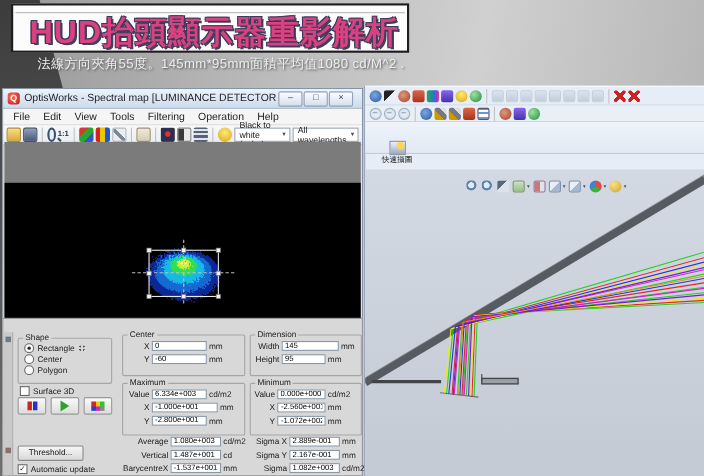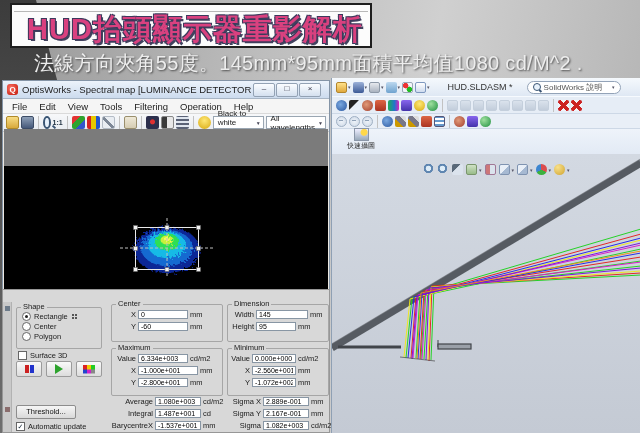--- a/index.html
+++ b/index.html
@@ -8,21 +8,21 @@
     background:linear-gradient(100deg,#979797 0%,#bdbdbd 38%,#d0d0d0 62%,#b0b0b0 100%);}
   .bgdiag{position:absolute;left:0;top:0;}
 
   
   .title-box{position:absolute;left:10px;top:3px;width:362px;height:45px;background:#fcfcfc;
     border:2px solid #1e1e1e;box-sizing:border-box;}
   .title-box::before{content:"";position:absolute;left:2px;right:2px;top:6px;border-top:1px solid #b8b8b8;}
   .title-text{position:absolute;left:15px;top:5px;font-size:29px;font-weight:bold;letter-spacing:1px;
     color:#d9417f;white-space:nowrap;
     text-shadow:-1px -1px 0 #3a3a5c,1px -1px 0 #3a3a5c,-1px 1px 0 #3a3a5c,2px 2px 0 #42425f;}
-  .subtitle{position:absolute;left:34px;top:50px;font-size:20px;color:#ededed;white-space:nowrap;
+  .subtitle{position:absolute;left:34px;top:50px;font-size:12px;color:#ededed;white-space:nowrap;
     text-shadow:1px 1px 2px rgba(70,70,70,.95);letter-spacing:.3px;}
 
   
   .ow{position:absolute;left:2px;top:80px;width:328px;height:353px;background:#ece9e3;
     border:1px solid #8494a6;box-sizing:border-box;}
   .ow-title{height:17px;background:linear-gradient(#ecf3fb,#ccdbee);display:flex;align-items:center;
     padding:0 4px;border-bottom:1px solid #a8b6c6;}
   .ow-appicon{width:11px;height:11px;background:radial-gradient(circle at 35% 35%,#ff7164,#bd1607);
     border-radius:3px;color:#fff;font-size:8px;font-weight:bold;text-align:center;line-height:11px;margin-right:4px;}
   .ow-title-text{flex:1;font-size:9.5px;color:#1c1c1c;white-space:nowrap;overflow:hidden;}
@@ -368,21 +368,21 @@
         <span class="fu">mm</span>
       </div>
     </div>
 
     <div class="stat-row" style="left:104px;top:106px">
       <span class="fl">Average</span>
       <input class="ff" readonly="" value="1.080e+003" style="">
       <span class="fu">cd/m2</span>
     </div>
     <div class="stat-row" style="left:104px;top:118px">
-      <span class="fl">Integral</span>
+      <span class="fl">Vertical</span>
       <input class="ff" readonly="" value="1.487e+001" style="">
       <span class="fu">cd</span>
     </div>
     <div class="stat-row" style="left:104px;top:130px">
       <span class="fl">BarycentreX</span>
       <input class="ff" readonly="" value="-1.537e+001" style="">
       <span class="fu">mm</span>
     </div>
     <div class="stat-row" style="left:104px;top:142px">
       
@@ -404,39 +404,20 @@
       <input class="ff" readonly="" value="1.082e+003" style="">
       <span class="fu">cd/m2</span>
     </div>
     <div class="stat-row" style="left:222px;top:142px">
 
       <span class="fu"></span>
     </div>
   </div>
 
   <div class="sw">
-    <div class="sw-r1">
-      <div class="si s-folder"></div>
-        <span class="mini-arr">▾</span>
-      <div class="si s-save"></div>
-        <span class="mini-arr">▾</span>
-      <div class="si s-print"></div>
-        <span class="mini-arr">▾</span>
-      <div class="si s-undo"></div>
-        <span class="mini-arr">▾</span>
-      <div class="si s-stat"></div>
-      <div class="si s-sheet"></div>
-        <span class="mini-arr">▾</span>
-      <div class="sw-doc">HUD.SLDASM *</div>
-      <div class="sw-search">
-        <span class="lens"></span>
-        <span>SolidWorks 說明</span>
-        <span class="mini-arr" style="margin-left:auto">▾</span>
-      </div>
-    </div>
     <div class="sw-r2">
       <div class="si q1"></div>
       <div class="si cur"></div>
       <div class="si q2"></div>
       <div class="si ch1"></div>
       <div class="si ch2"></div>
       <div class="si ch3"></div>
       <div class="si bulb"></div>
       <div class="si glb"></div>
       <div class="sep"></div>

